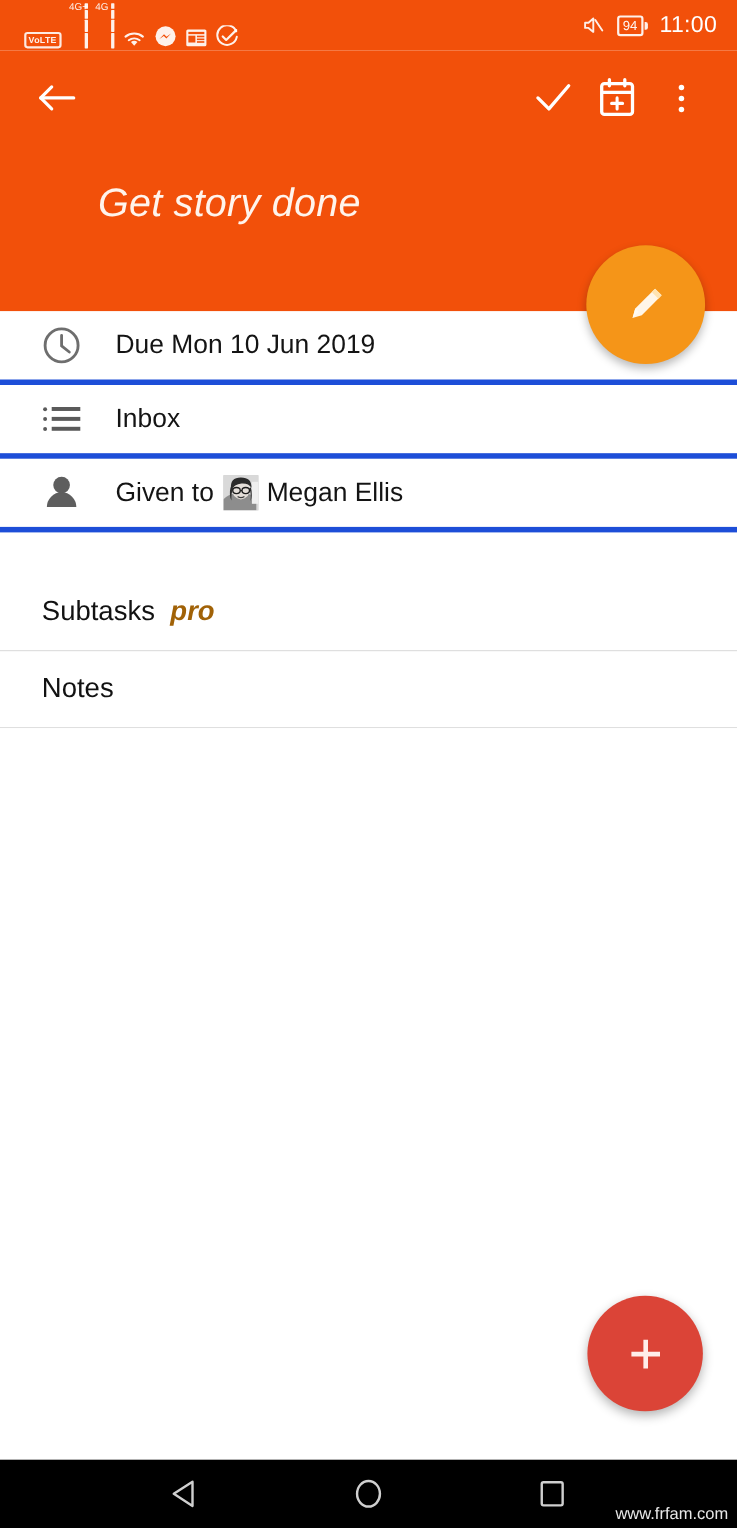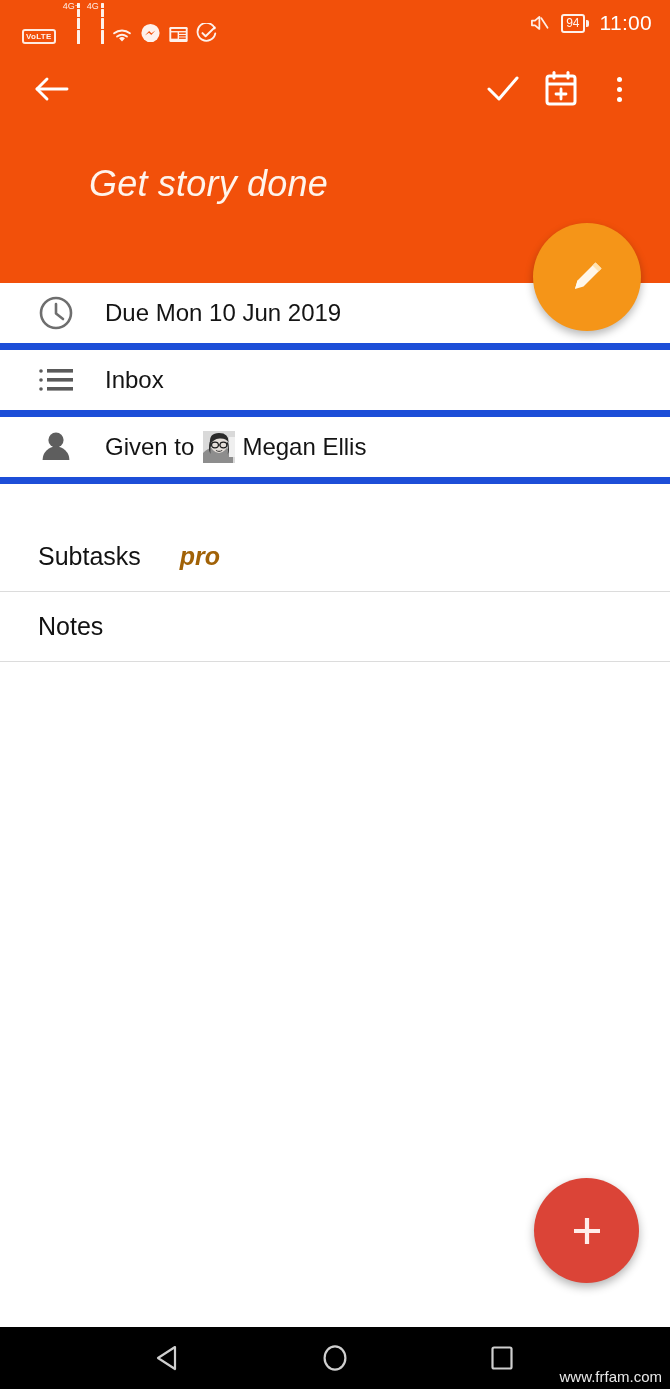--- a/index.html
+++ b/index.html
@@ -97,21 +97,21 @@
 
   
   .content{
     position:absolute; left:0; top:283px; right:0; bottom:79px;
     background:#fff;
   }
   .row{
     display:flex; align-items:center;
     padding-left:38px;
     height:67px;
-    border-bottom:7px solid #1d4ed8;
+    border-bottom:5px solid #1d4ed8;
   }
   .row .row-icon{
     width:48px; display:flex; align-items:center; justify-content:flex-start;
   }
   .row .row-text{
     font-size:24px; color:#141414;
     margin-left:19px;
     display:flex; align-items:center;
     white-space:nowrap;
   }
@@ -123,21 +123,20 @@
     margin:0 7px 0 9px;
     background:#cfcfcf;
     overflow:hidden; flex:none;
     display:block;
   }
 
   .section{
     height:70px; display:flex; align-items:center;
     padding-left:38px;
     border-bottom:1px solid #DCDCDC;
-    gap:25px;
   }
   .section.first{ margin-top:38px; }
   .section-title{ font-size:25px; color:#121212; }
   .pro-badge{
     font-size:25px; font-weight:bold; font-style:italic;
     color:#a16207; margin-left:14px;
   }
 
   .notes-body{ height:600px; background:#fff; }
 

